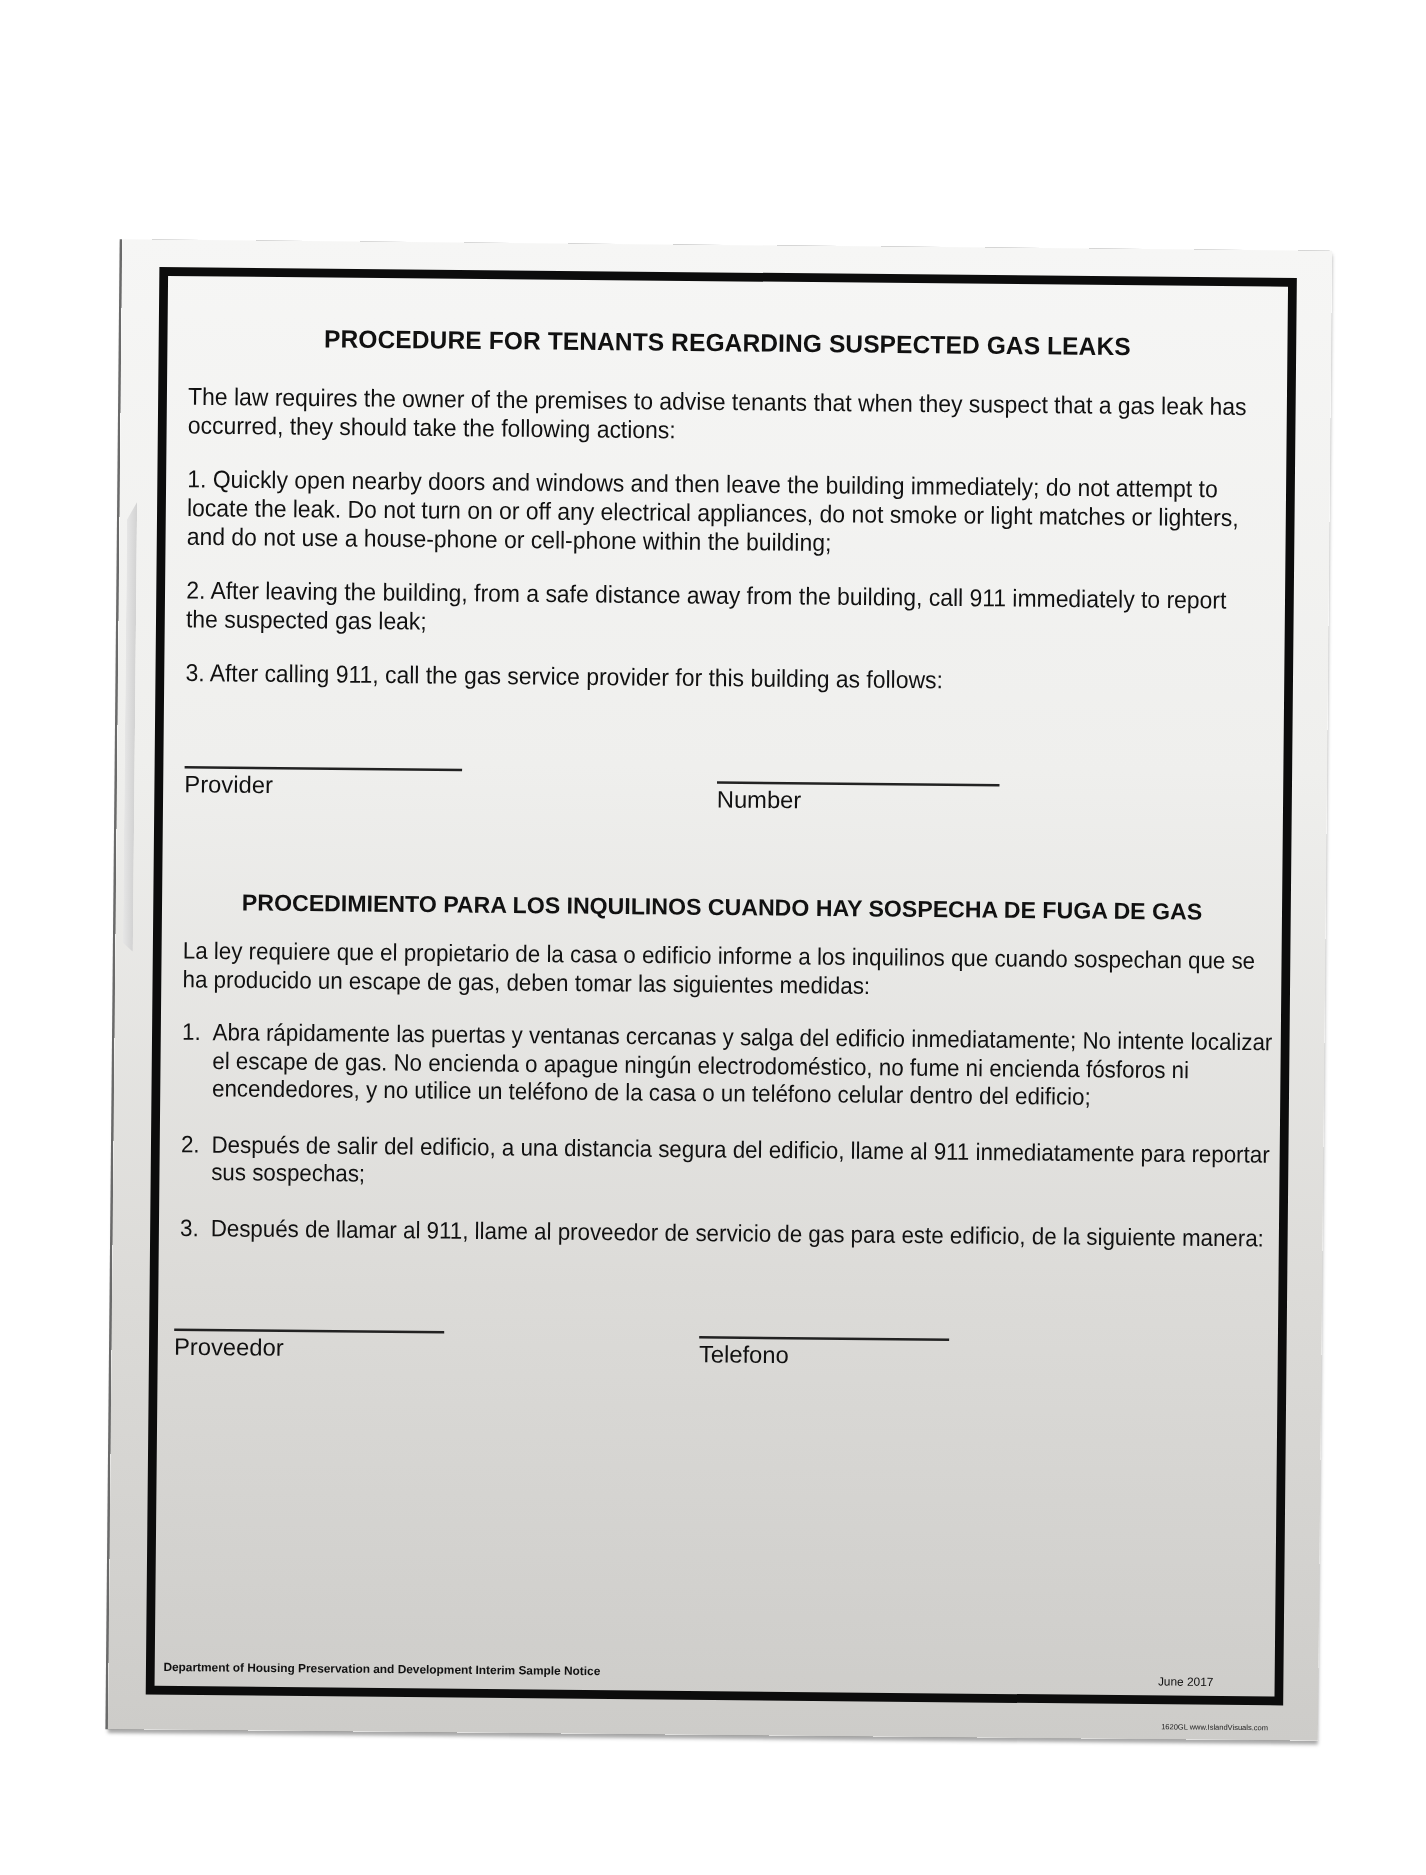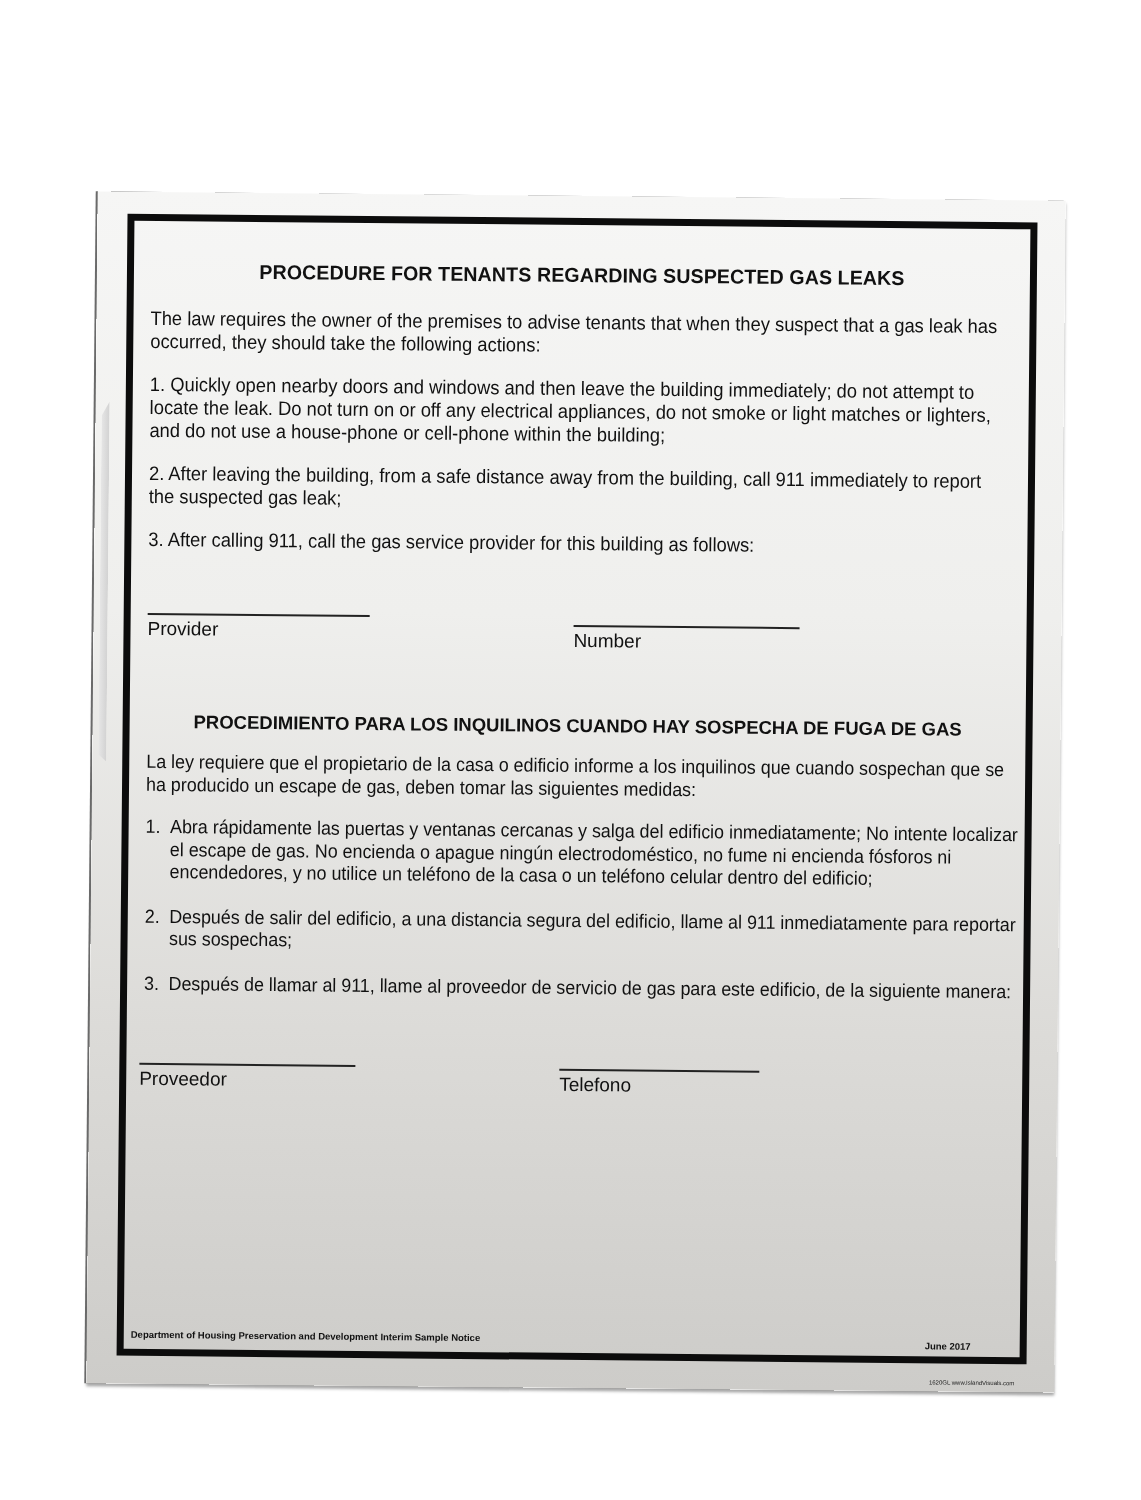--- a/index.html
+++ b/index.html
@@ -125,21 +125,21 @@
     bottom: 44px;
     font-size: 9.5px;
     font-weight: bold;
     color: #111;
   }
   .footer-right {
     position: absolute;
     right: 84px;
     bottom: 40px;
     font-size: 9.5px;
-    font-weight: bold;
+    font-weight: normal;
     color: #111;
   }
   .print-code {
     position: absolute;
     right: 40px;
     bottom: 6px;
     font-size: 6px;
     color: #222;
   }
 </style>

